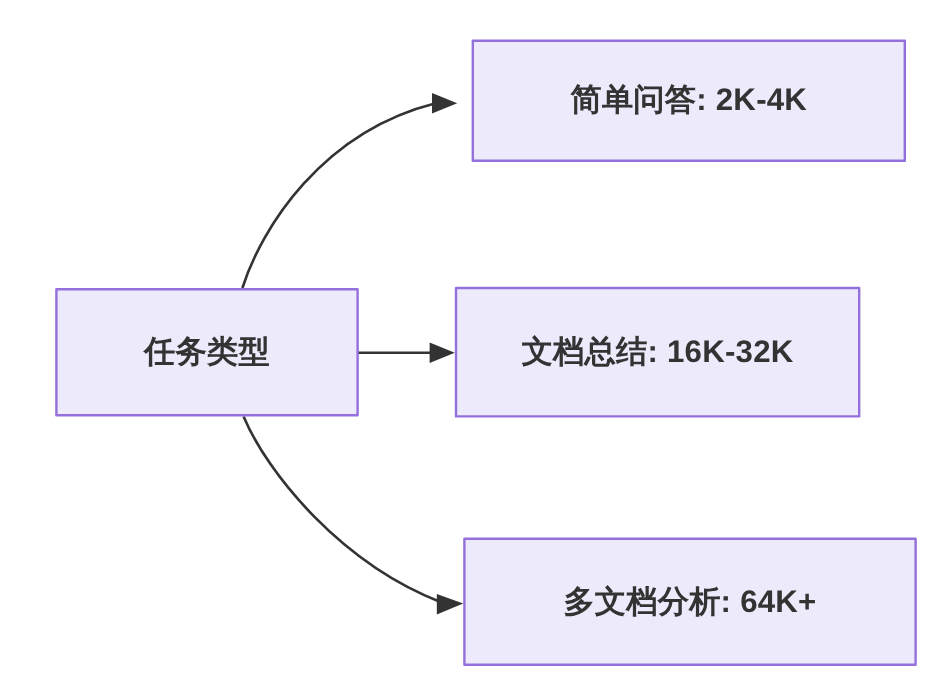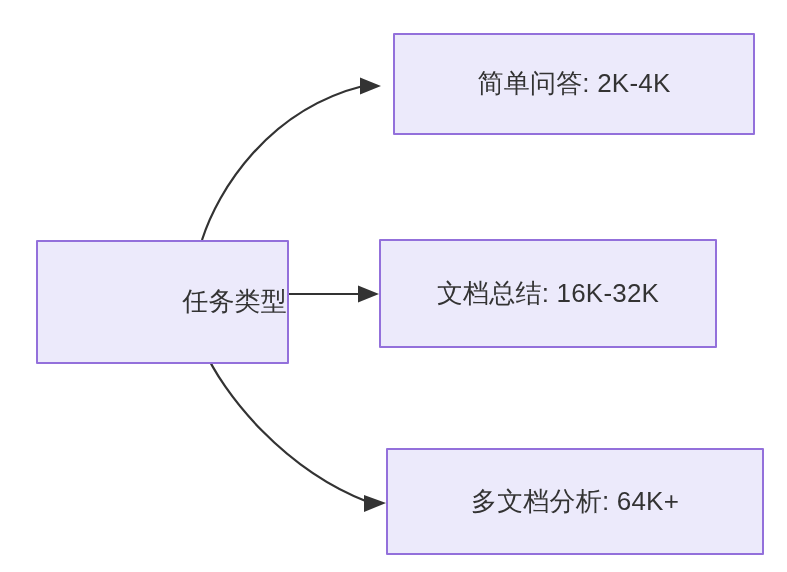--- a/index.html
+++ b/index.html
@@ -34,31 +34,30 @@
     border: 2px solid #9370DB;
     border-radius: 1px;
     display: flex;
     align-items: center;
     justify-content: center;
     text-align: center;
   }
   .node-label {
     color: #333333;
     font-size: 26px;
-    font-weight: 400;
+    font-weight: 700;
     line-height: 1.2;
     letter-spacing: 0.2px;
     white-space: nowrap;
   }
   #node-source {
-    left: 36px;
+    left: 46px;
     top: 240px;
     width: 253px;
-    height: 124px;
-    justify-content: flex-end;
+    height: 107px;
   }
   #node-task-0 {
     left: 393px;
     top: 33px;
     width: 362px;
     height: 102px;
   }
   #node-task-1 {
     left: 379px;
     top: 239px;

